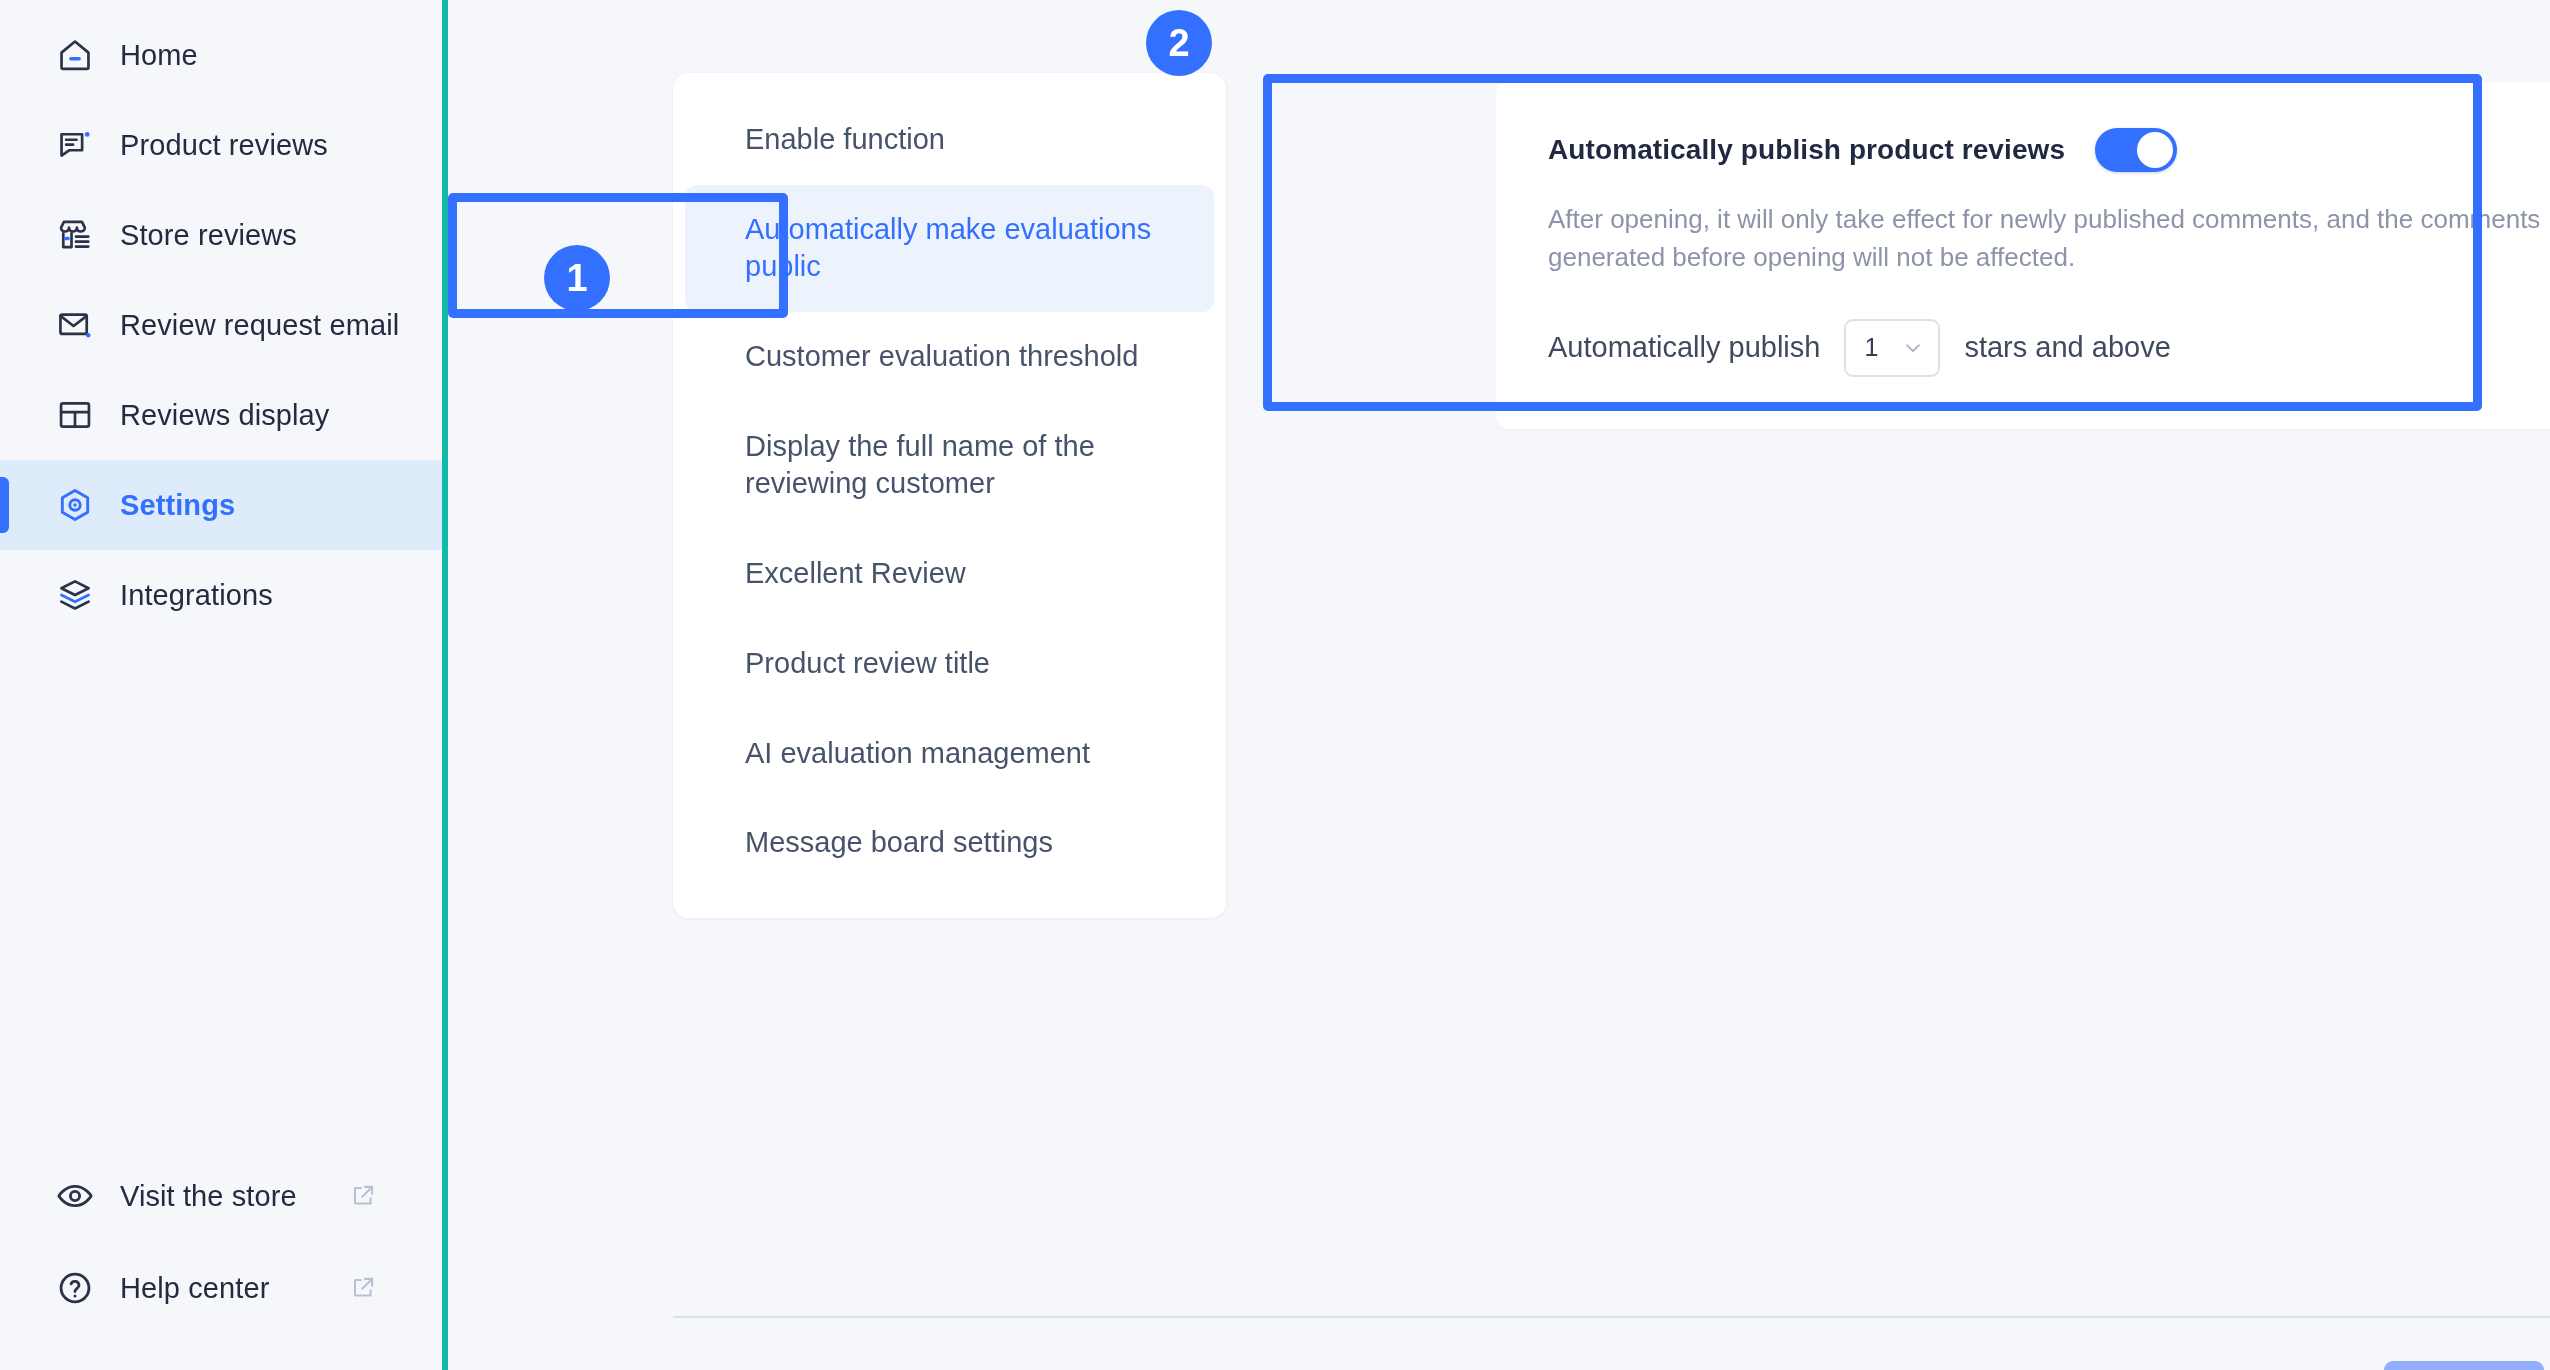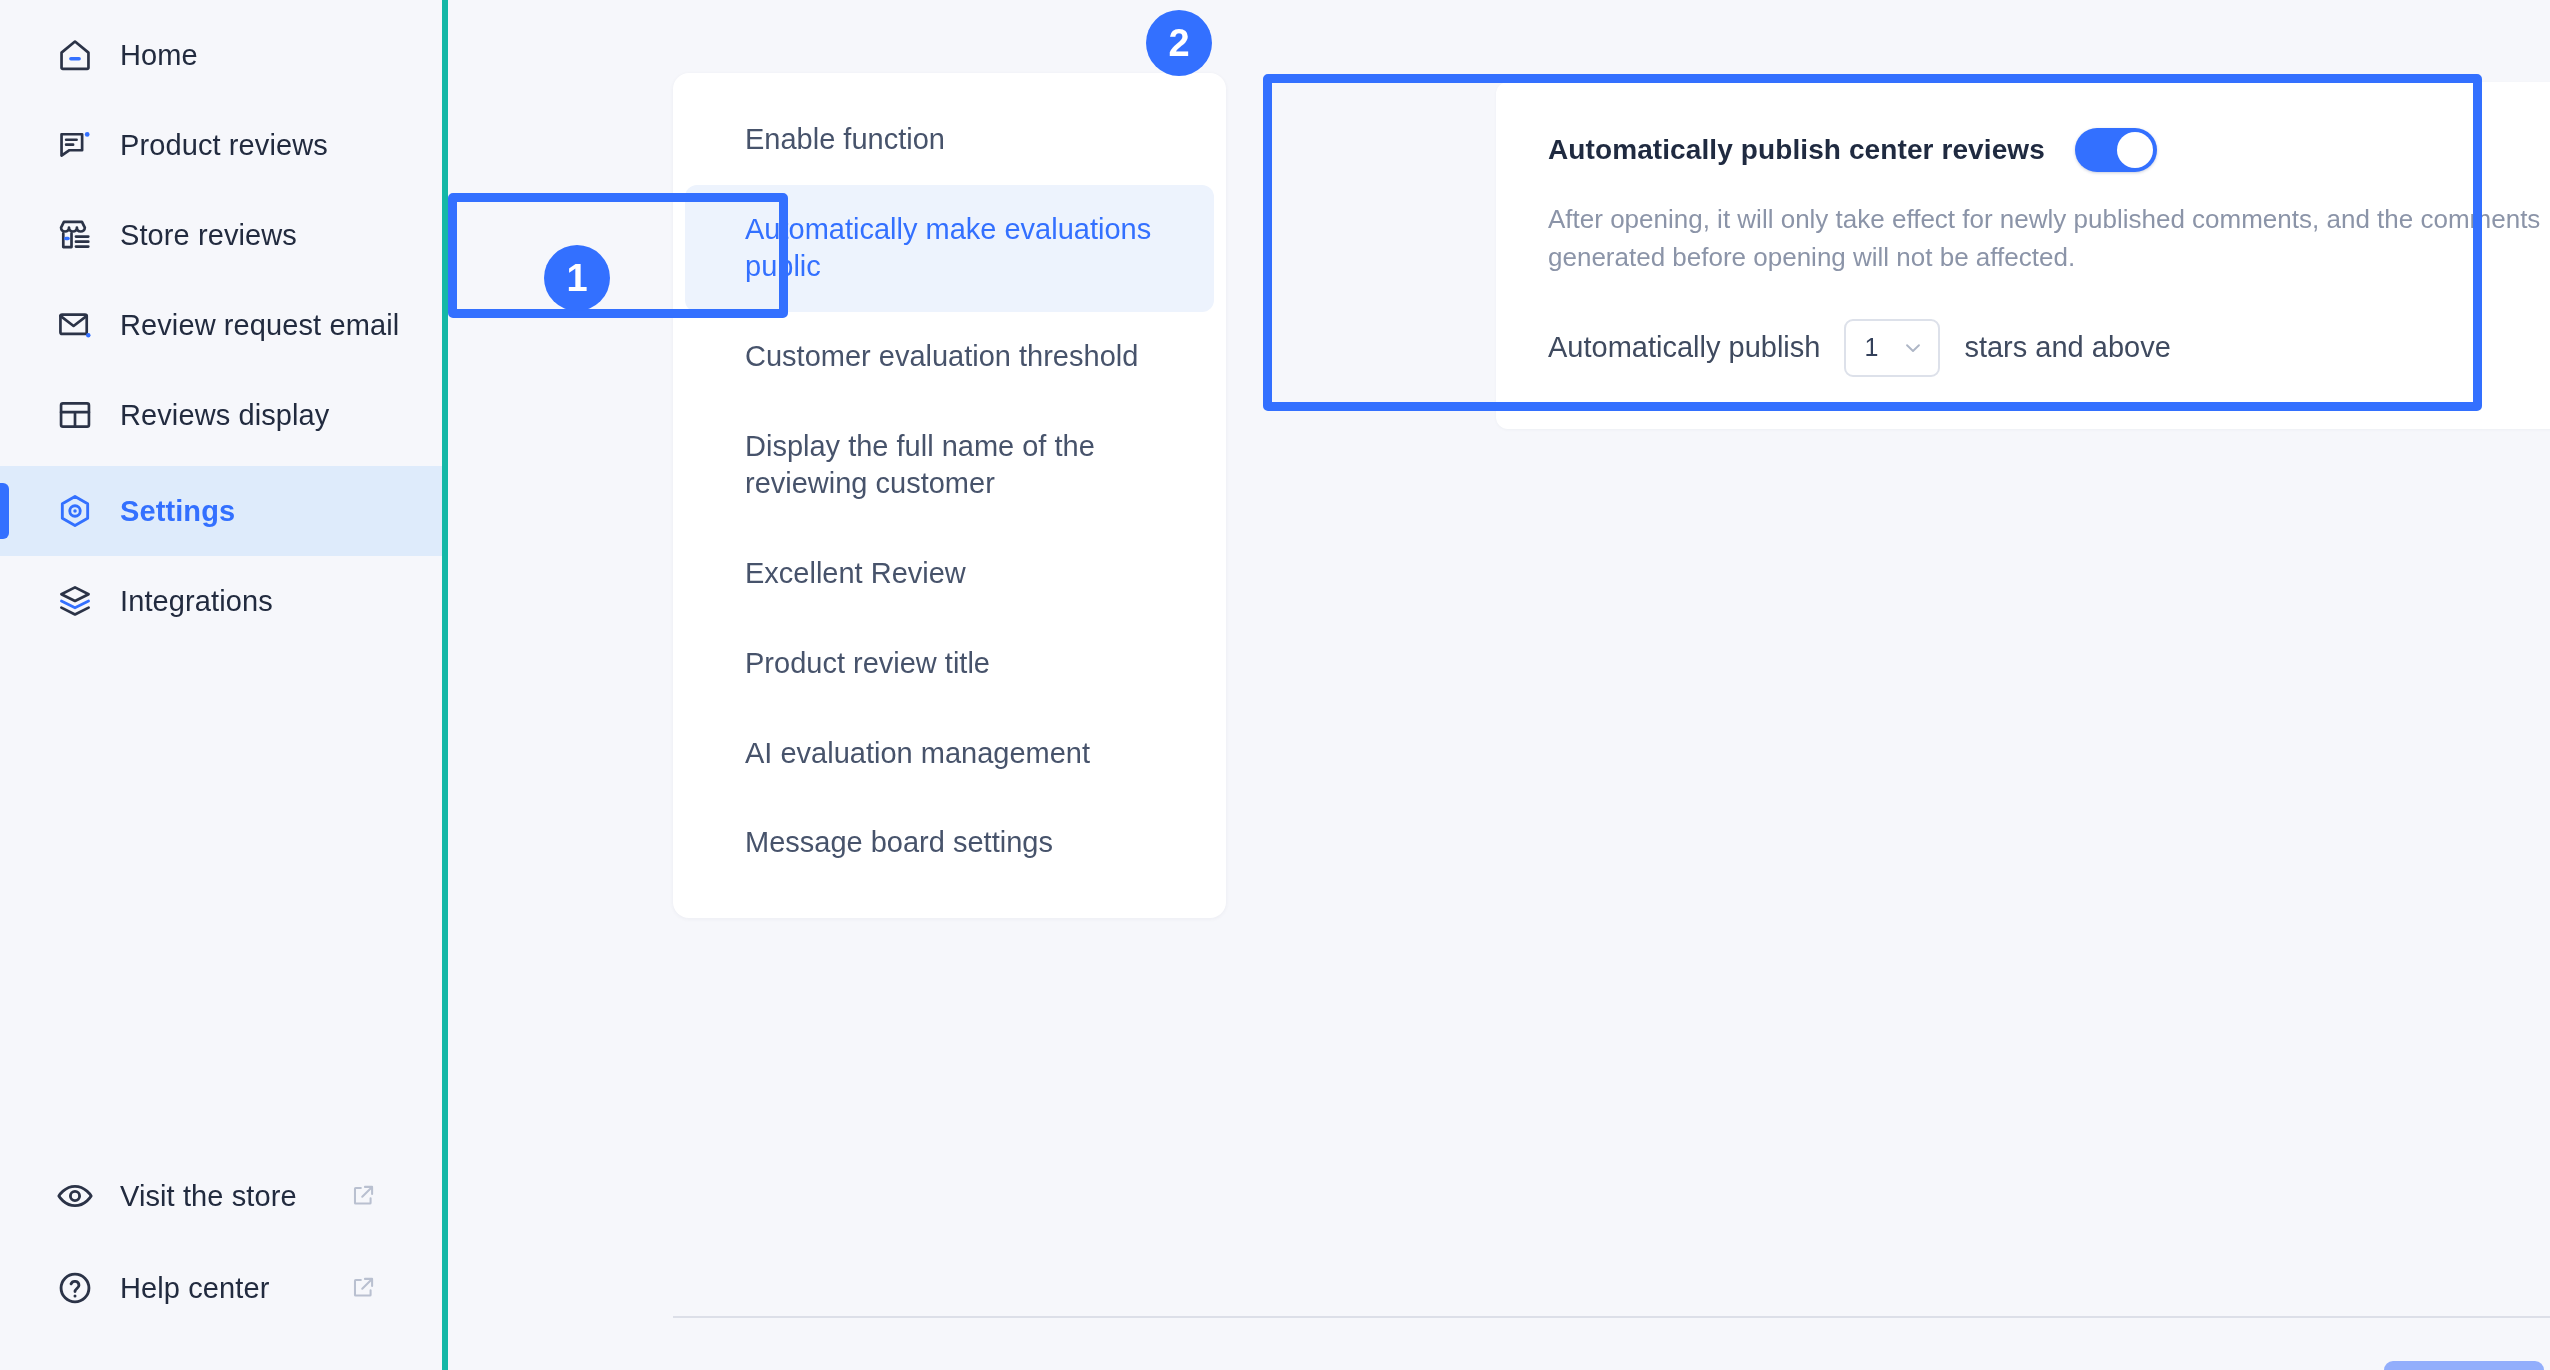--- a/index.html
+++ b/index.html
@@ -29,21 +29,21 @@
     gap:26px;
     cursor:pointer;
   }
   .nav-item .label {
     font-size:29px;
     color:#222b3f;
     font-weight:400;
     letter-spacing:.1px;
     white-space:nowrap;
   }
-  .nav-item.active { background:#deebfb;margin-top:6px; }
+  .nav-item.active { background:#deebfb; }
   .nav-item.active .label { color:#3370ff; font-weight:700; }
   .nav-item.active::before {
     content:""; position:absolute; left:0; top:17px;
     width:9px; height:56px; background:#3370ff;
     border-top-right-radius:6px; border-bottom-right-radius:6px;
   }
   .nav-icon { width:38px; height:38px; flex:0 0 38px; display:flex; align-items:center; justify-content:center; }
   .nav-bottom { margin-top:auto; padding-bottom:36px; }
   .nav-bottom .nav-item { height:92px; }
   .ext-icon { margin-left:auto; margin-right:66px; width:26px; height:26px; display:flex; }
@@ -276,21 +276,21 @@
       <div class="menu-item">Customer evaluation threshold</div>
       <div class="menu-item">Display the full name of the reviewing customer</div>
       <div class="menu-item">Excellent Review</div>
       <div class="menu-item">Product review title</div>
       <div class="menu-item">AI evaluation management</div>
       <div class="menu-item">Message board settings</div>
     </div>
 
     <section class="detail-card">
       <div class="detail-head">
-        <span class="detail-title">Automatically publish center reviews</span>
+        <span class="detail-title">Automatically publish product reviews</span>
         <span class="toggle">
           <span class="knob"></span>
         </span>
       </div>
 
       <p class="detail-desc">After opening, it will only take effect for newly published comments, and the comments generated before opening will not be affected.</p>
 
       <div class="detail-row">
         <span class="txt">Automatically publish</span>
         <span class="select">

